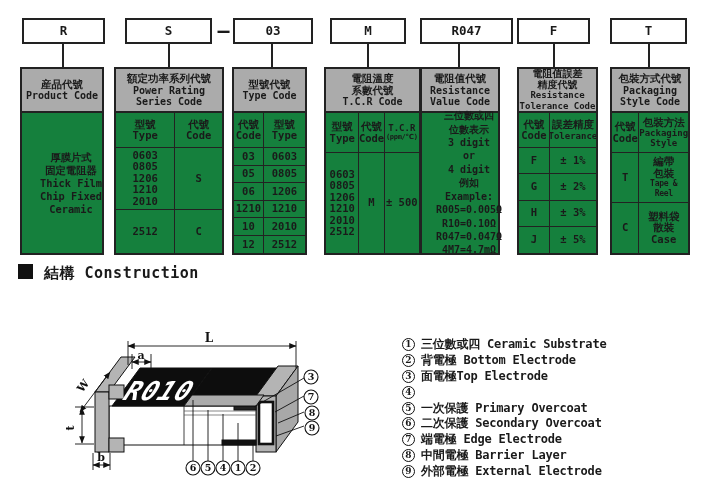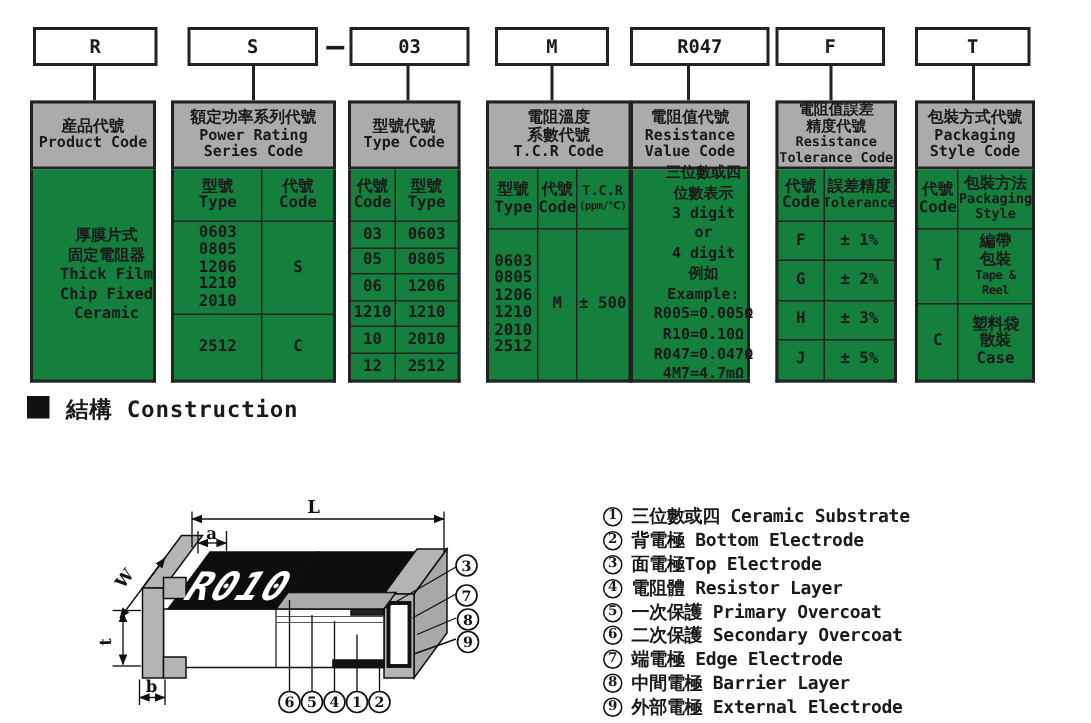--- a/index.html
+++ b/index.html
@@ -439,21 +439,20 @@
     <div class="lrow">
       <span class="lnum">2</span>
       <span class="ltxt">背電極 Bottom Electrode</span>
     </div>
     <div class="lrow">
       <span class="lnum">3</span>
       <span class="ltxt">面電極Top Electrode</span>
     </div>
     <div class="lrow">
       <span class="lnum">4</span>
-      <span class="ltxt">電阻體 Resistor Layer</span>
     </div>
     <div class="lrow">
       <span class="lnum">5</span>
       <span class="ltxt">一次保護 Primary Overcoat</span>
     </div>
     <div class="lrow">
       <span class="lnum">6</span>
       <span class="ltxt">二次保護 Secondary Overcoat</span>
     </div>
     <div class="lrow">

